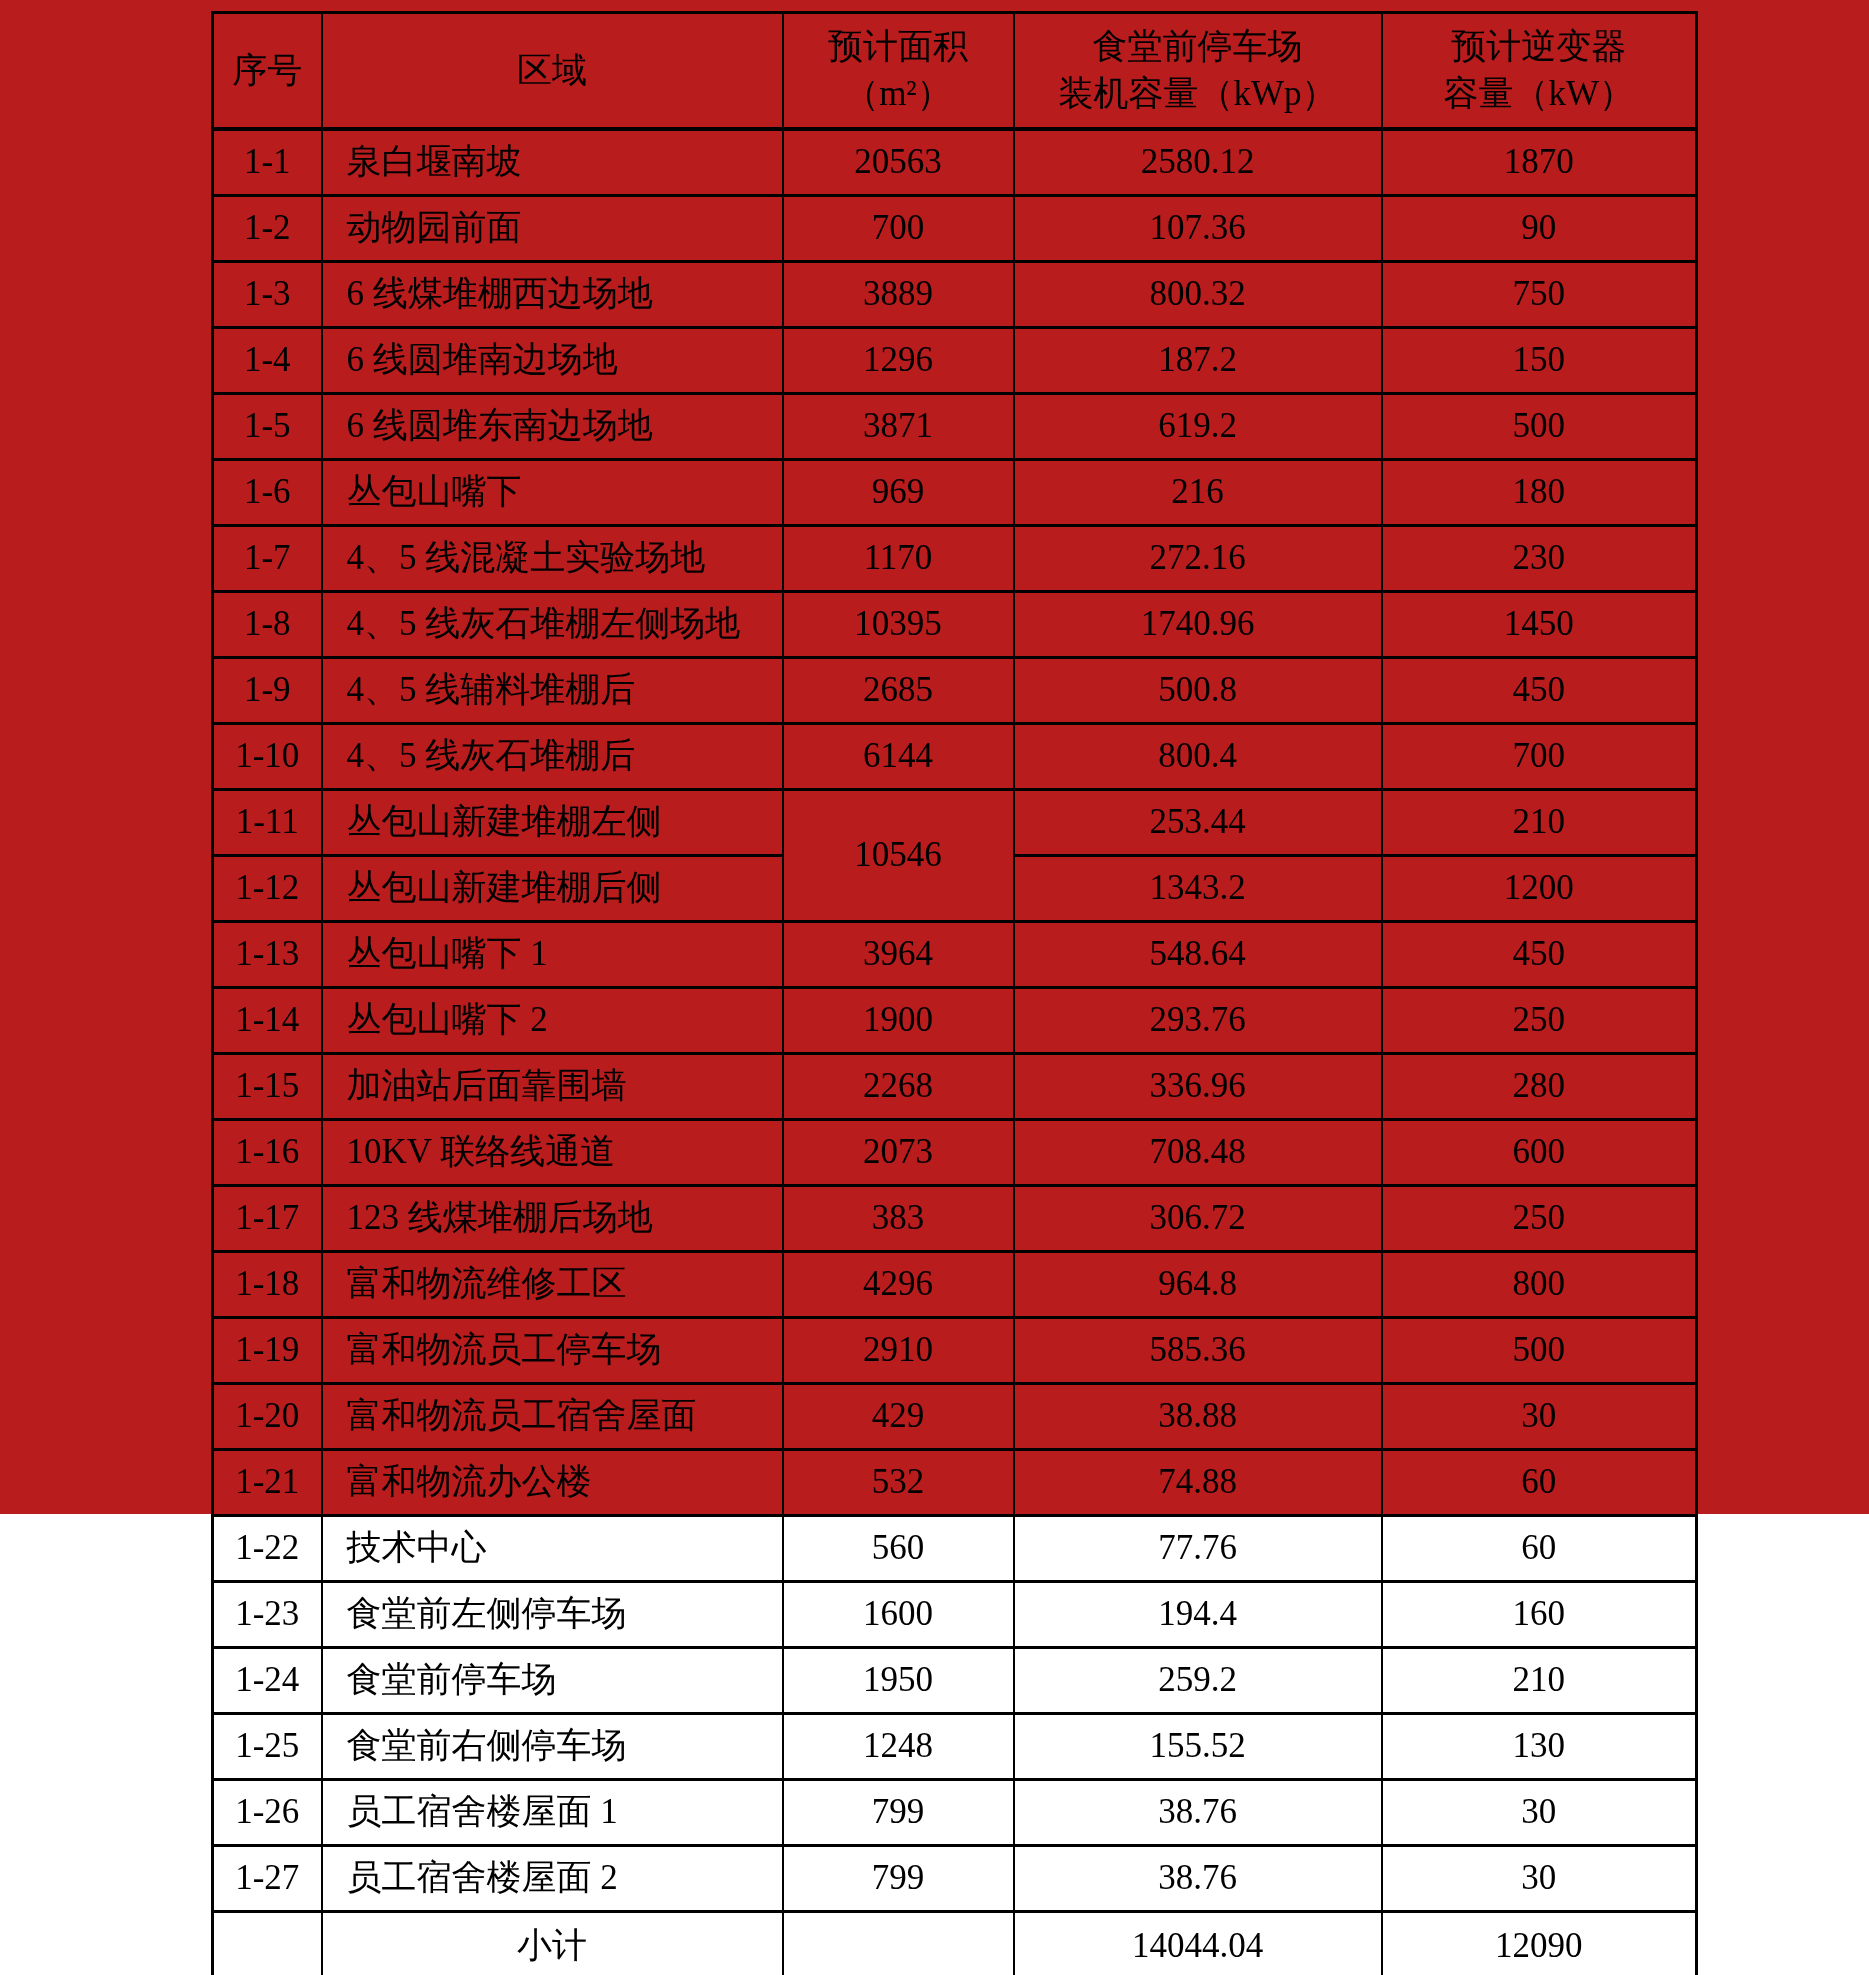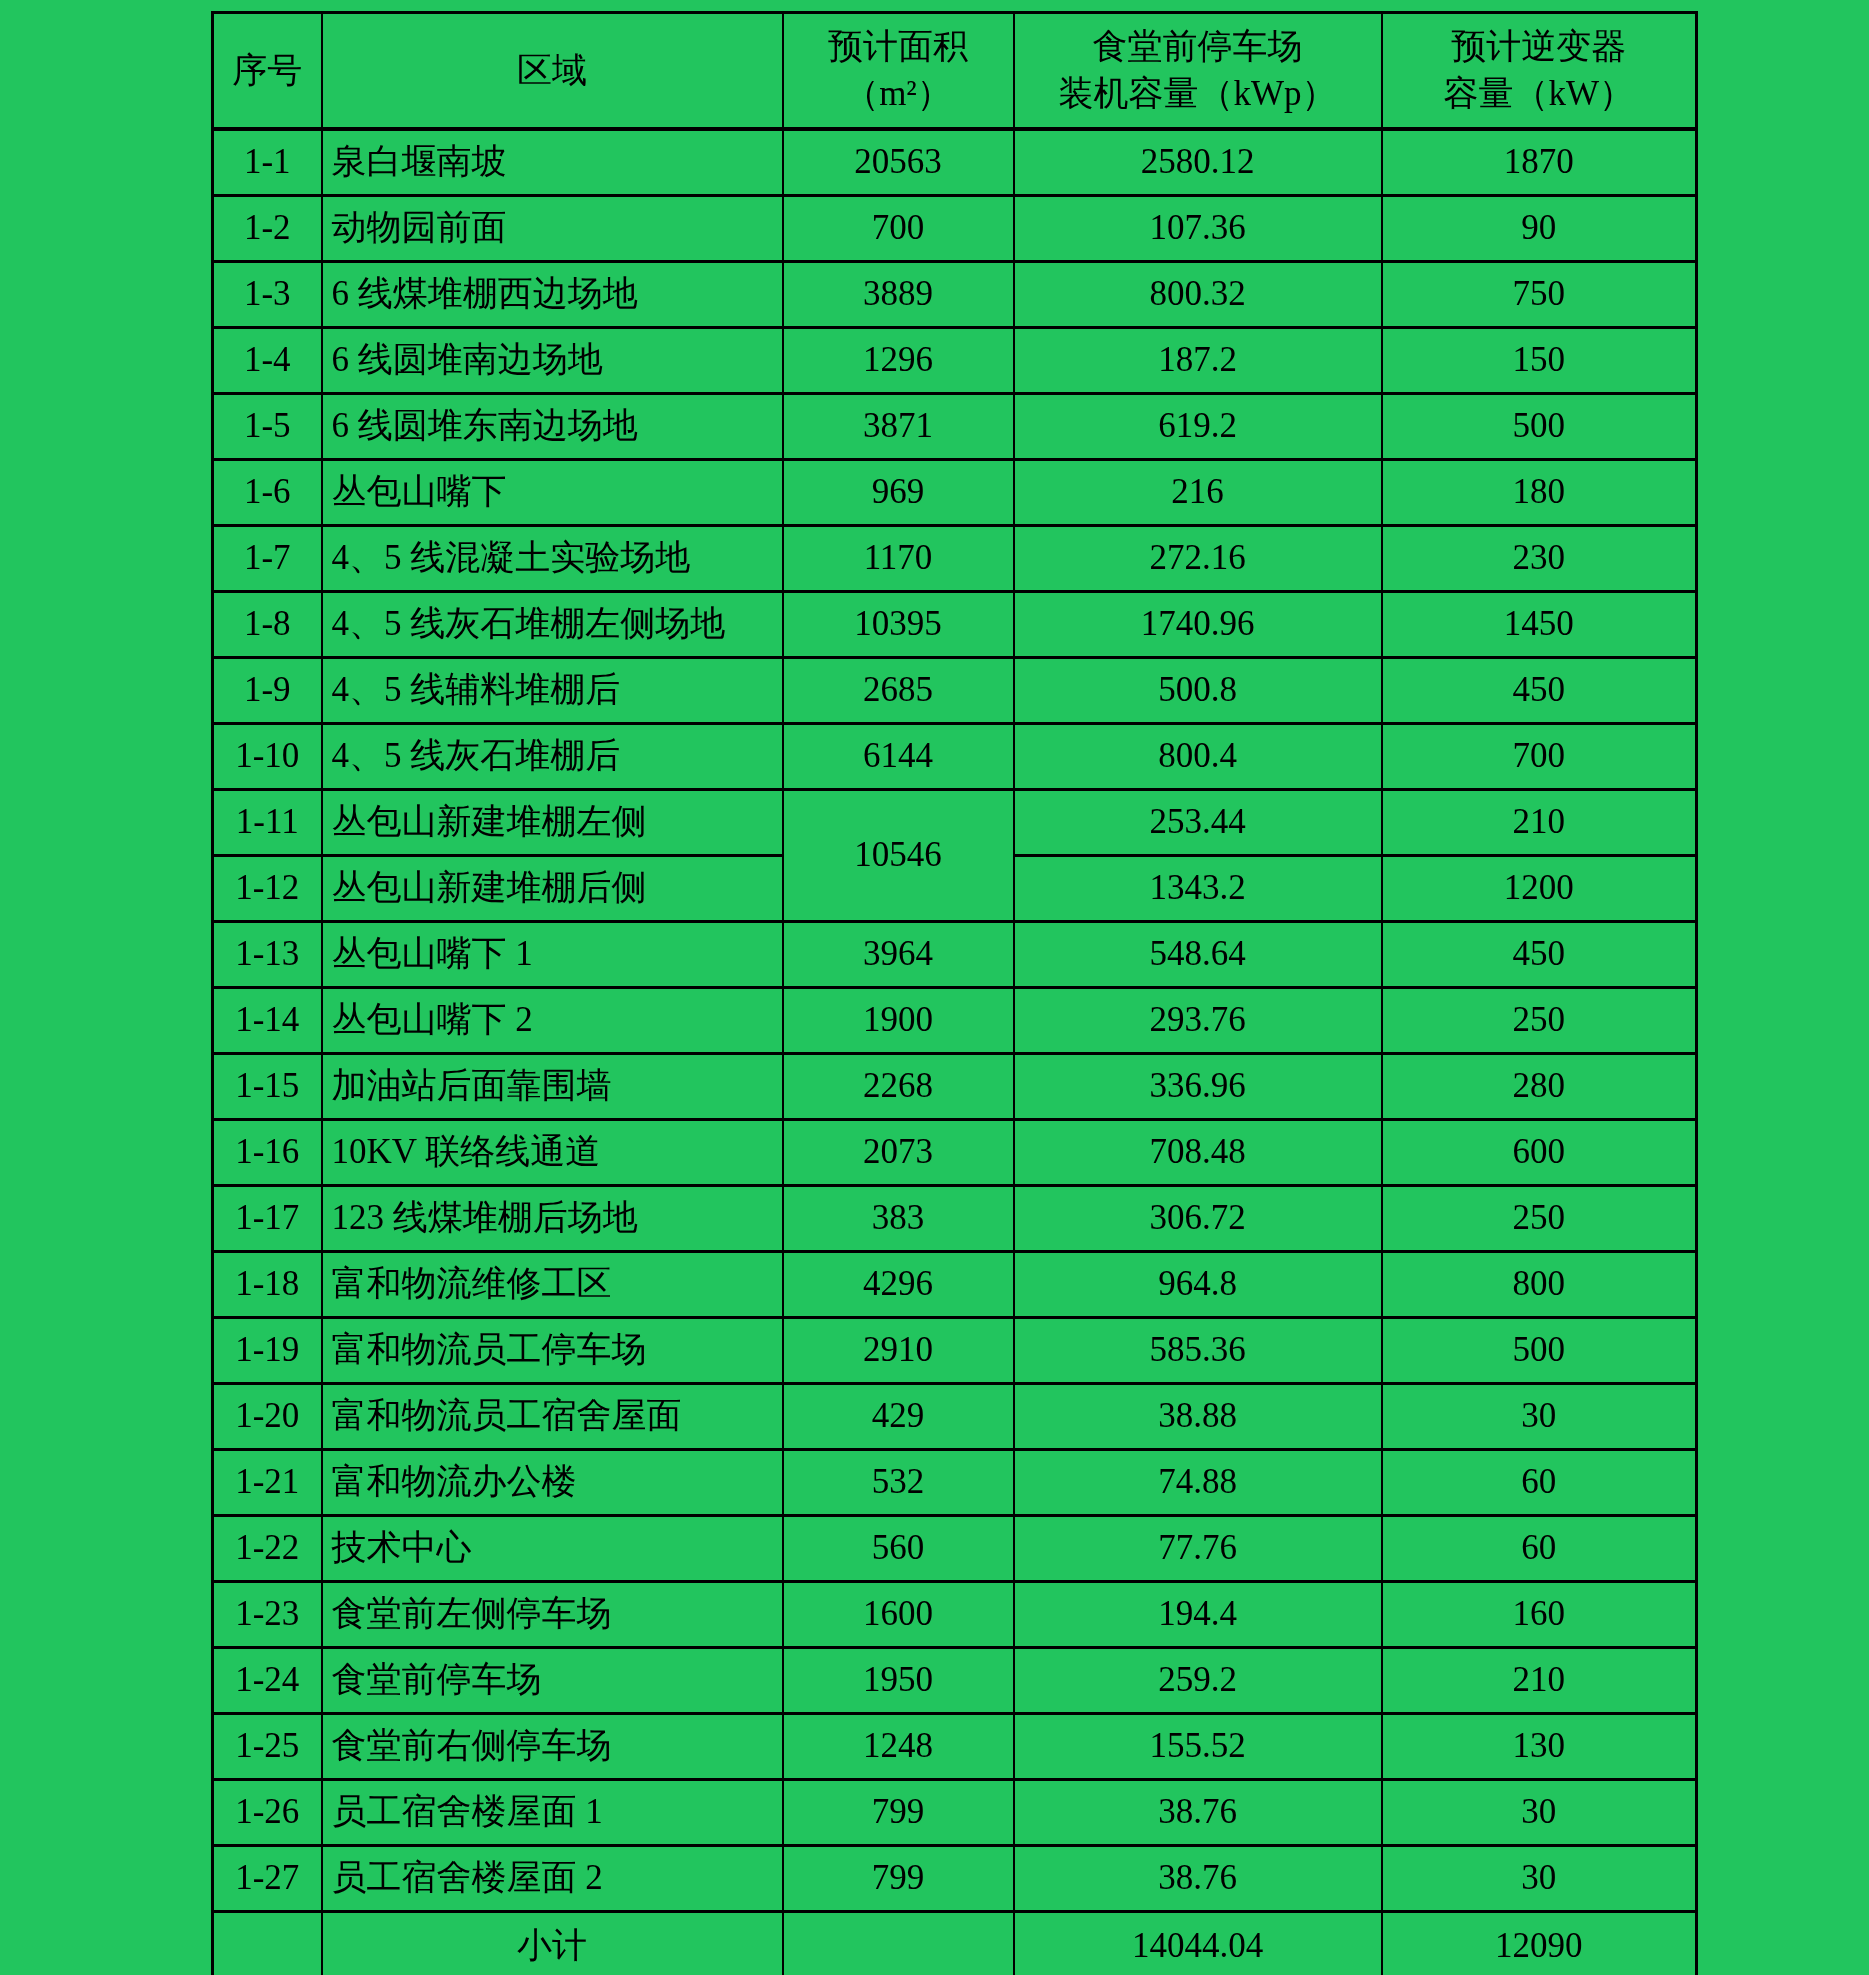--- a/index.html
+++ b/index.html
@@ -6,22 +6,22 @@
     margin: 0;
     padding: 0;
     width: 1869px;
     height: 1975px;
     background: #ffffff;
     overflow: hidden;
   }
   .page {
     position: relative;
     width: 1869px;
-    height: 1975px;
-    background: #22c55e;
+    height: 1514px;
+    background: #b91c1c;
   }
   .table-wrap {
     position: absolute;
     left: 211px;
     top: 10.6px;
     width: 1484px;
   }
   table.doc-table {
     width: 100%;
     table-layout: fixed;
@@ -52,21 +52,21 @@
     line-height: 47px;
     border-bottom-width: 4.5px;
   }
   thead th .hline { display: block; }
   tbody td {
     height: 63px;
     line-height: 1.05;
   }
   td.area {
     text-align: left;
-    padding-left: 9px;
+    padding-left: 24px;
   }
   td.center { text-align: center; padding-left: 0; }
   tr.subtotal-row td { height: 68px; }
   td.remark {
     height: 89px;
     text-align: justify;
     text-align-last: justify;
     font-weight: bold;
     font-size: 35px;
     padding: 0 19.6px;

